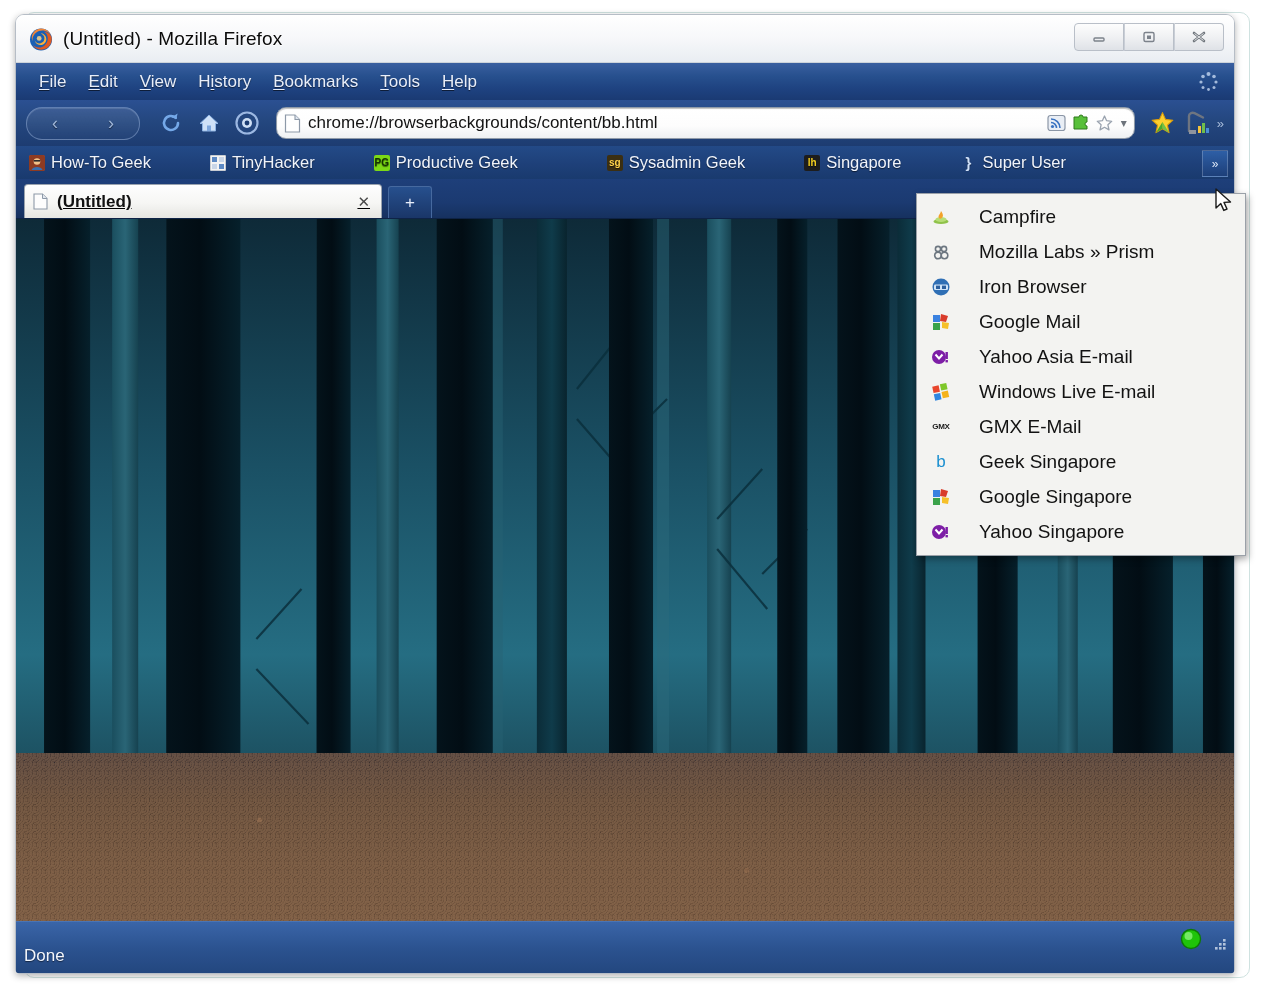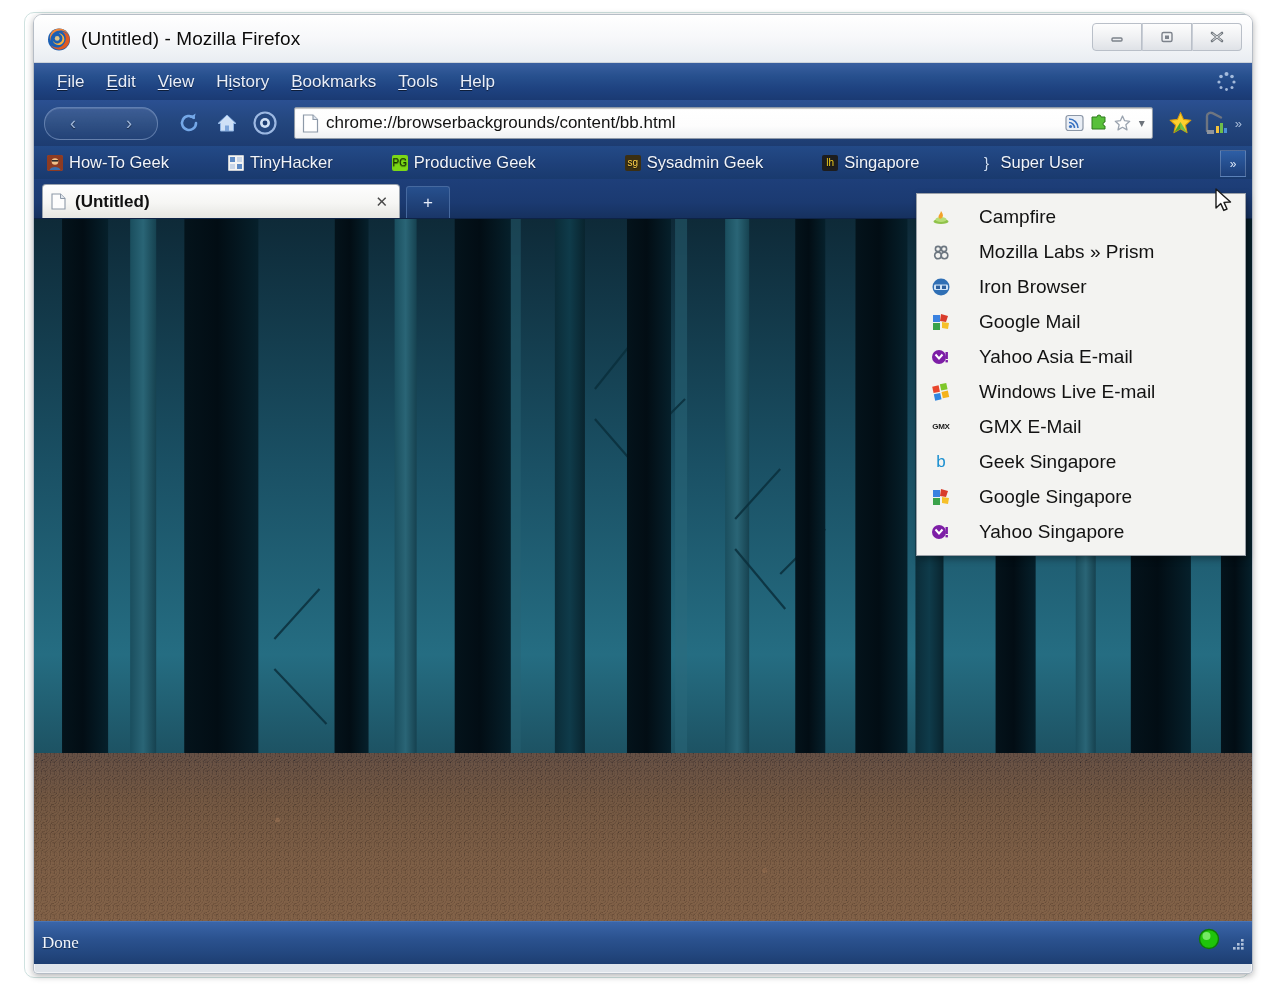--- a/index.html
+++ b/index.html
@@ -5,21 +5,21 @@
 <style>
   html,body{margin:0;padding:0;background:#ffffff;}
   body{
     width:1271px;height:1008px;overflow:hidden;position:relative;
     font-family:"Liberation Sans","DejaVu Sans",sans-serif;
     -webkit-font-smoothing:antialiased;
   }
 
   
   #window{
-    position:absolute;left:33px;top:14px;width:1218px;height:958px;
+    position:absolute;left:15px;top:14px;width:1218px;height:958px;
     background:linear-gradient(180deg,#fbfbfb 0%,#eceff3 55%,#dfe4ea 100%);
     border:1px solid #b6bdc6;
     border-radius:9px 9px 4px 4px;
     box-shadow:0 2px 7px rgba(0,0,0,.30), 0 0 0 1px rgba(255,255,255,.6) inset;
     overflow:hidden;
   }
   
   #tealedge{
     position:absolute;left:24px;top:12px;width:1224px;height:964px;
     border:1px solid #cfe2e0;border-radius:10px;pointer-events:none;
@@ -85,21 +85,21 @@
     margin-right:14px;flex:0 0 auto;
   }
   .navarrow{color:#9fb6d8;font-size:18px;line-height:1;text-shadow:0 1px 1px rgba(0,0,0,.5);}
   .tbicon{
     width:34px;height:34px;flex:0 0 auto;display:flex;align-items:center;
     justify-content:center;margin-right:4px;
   }
   #urlbar{
     flex:1 1 auto;height:30px;margin:0 8px 0 8px;
     background:linear-gradient(180deg,#ffffff 0%,#fdfdfd 60%,#eef0f2 100%);
-    border:1px solid #8f9aa8;border-radius:2px;
+    border:1px solid #8f9aa8;border-radius:10px;
     display:flex;align-items:center;padding:0 4px;
     box-shadow:0 1px 1px rgba(0,0,0,.25) inset;
   }
   #url-favicon{width:17px;height:19px;flex:0 0 auto;margin:0 7px 0 3px;}
   #url-text{
     flex:1 1 auto;font-size:17px;color:#121212;white-space:nowrap;overflow:hidden;
   }
   .url-right{display:flex;align-items:center;gap:5px;padding-right:3px;flex:0 0 auto;}
   #urldrop{color:#6d737b;font-size:12px;margin-left:2px;}
   #star-big{width:27px;height:27px;flex:0 0 auto;margin-left:6px;}
@@ -113,39 +113,39 @@
     position:relative;
     gap:46px;
   }
   .bm{
     display:flex;align-items:center;gap:6px;padding:2px 8px 2px 5px;
     color:#f0f4fb;font-size:16.5px;white-space:nowrap;
     text-shadow:0 1px 1px rgba(0,0,0,.55);
   }
   .favicon{width:16px;height:16px;flex:0 0 auto;border-radius:2px;
            display:flex;align-items:center;justify-content:center;
-           font-size:10px;font-weight:normal;line-height:1;overflow:hidden;}
+           font-size:10px;font-weight:bold;line-height:1;overflow:hidden;}
   #bm-overflow{
     position:absolute;right:6px;top:4px;width:24px;height:25px;
     background:linear-gradient(180deg,#2e5fa6,#1d3f79);
     border:1px solid rgba(255,255,255,.22);
     color:#dbe6f7;font-size:12px;display:flex;align-items:center;justify-content:center;
   }
 
   
   #tabstrip{
     height:39px;display:flex;align-items:flex-end;padding-left:8px;
     background:linear-gradient(180deg,#1e3f7a 0%,#1b3a71 60%,#16315f 100%);
     border-bottom:1px solid #0e2346;
   }
   #tab{
     width:340px;height:33px;margin-bottom:0;
     background:linear-gradient(180deg,#fefefe 0%,#f6f6f4 55%,#e6e6e2 100%);
     border:1px solid #9aa3ae;border-bottom:none;border-radius:4px 4px 0 0;
-    display:flex;align-items:center;padding:0 8px;flex:0 0 auto;
+    display:flex;align-items:center;padding:0 8px;flex:0 0 auto;text-decoration:underline;
   }
   #tab-favicon{width:15px;height:17px;margin-right:9px;flex:0 0 auto;}
   #tab-title{flex:1 1 auto;font-size:17px;color:#111;font-weight:bold;white-space:nowrap;}
   #tab-close{color:#4a4a4a;font-size:15px;flex:0 0 auto;padding:0 3px;}
   #newtab{
     width:42px;height:31px;margin-left:6px;flex:0 0 auto;
     background:linear-gradient(180deg,#27508e,#1a3668);
     border:1px solid #46699f;border-bottom:none;border-radius:3px 3px 0 0;
     color:#e8eefb;font-size:17px;display:flex;align-items:center;justify-content:center;
   }
@@ -168,23 +168,23 @@
     background-image:
       repeating-radial-gradient(circle at 8% 22%, rgba(196,150,110,.55) 0 1.2px, transparent 2.4px),
       repeating-radial-gradient(circle at 33% 58%, rgba(120,84,60,.6) 0 1px, transparent 2px),
       repeating-radial-gradient(circle at 71% 31%, rgba(178,134,96,.5) 0 1.1px, transparent 2.2px),
       repeating-radial-gradient(circle at 52% 84%, rgba(96,68,48,.6) 0 1px, transparent 2px);
     background-size:9px 9px, 7px 7px, 11px 11px, 6px 6px;
   }
 
   
   #statusbar{
-    height:36px;display:flex;align-items:center;padding:3px 8px;
+    height:36px;display:flex;align-items:center;padding:16px 8px;
     background:linear-gradient(180deg,#3a65a8 0%,#2b528f 40%,#23477f 75%,#1d3e71 100%);
-    border-top:1px solid #4a74b4;position:relative;font-family:Liberation Serif, serif;
+    border-top:1px solid #4a74b4;position:relative;
   }
   #status-text{color:#f2f6fd;font-size:17px;text-shadow:0 1px 1px rgba(0,0,0,.5);}
   #status-right{position:absolute;right:6px;top:4px;display:flex;align-items:center;gap:6px;}
   #status-green{width:26px;height:26px;}
   #grip{width:18px;height:18px;align-self:flex-end;opacity:.85;}
 
   
   #dropdown{
     position:absolute;left:916px;top:193px;width:328px;
     background:#f3f3f1;border:1px solid #9aa0a8;

